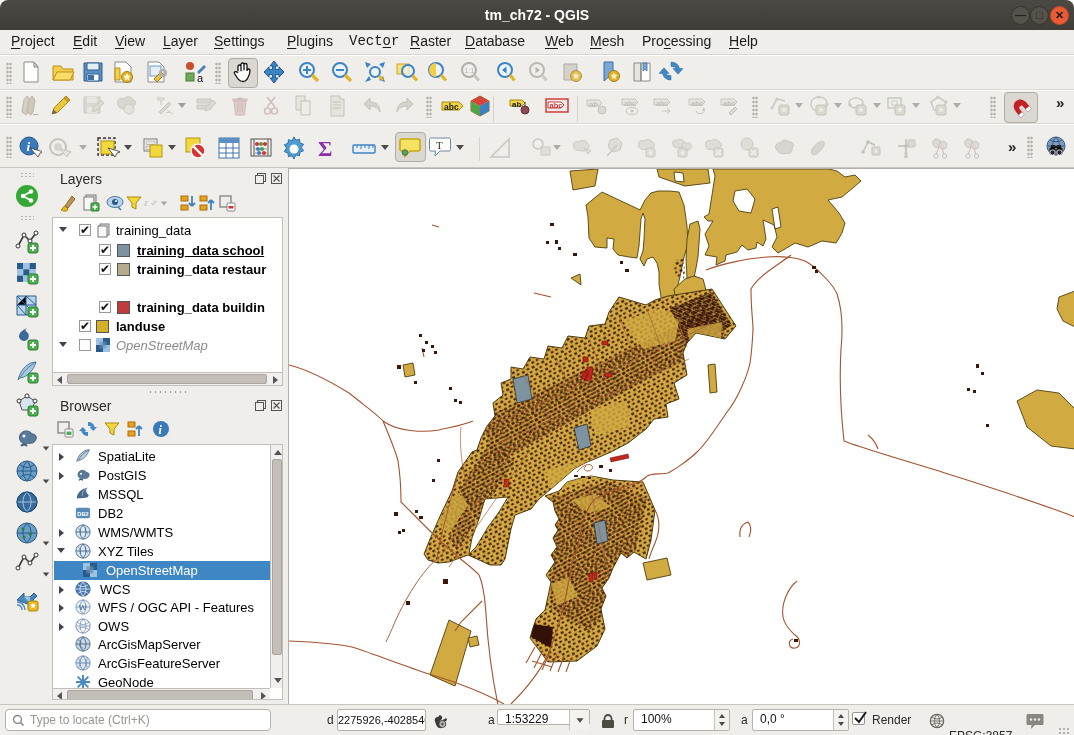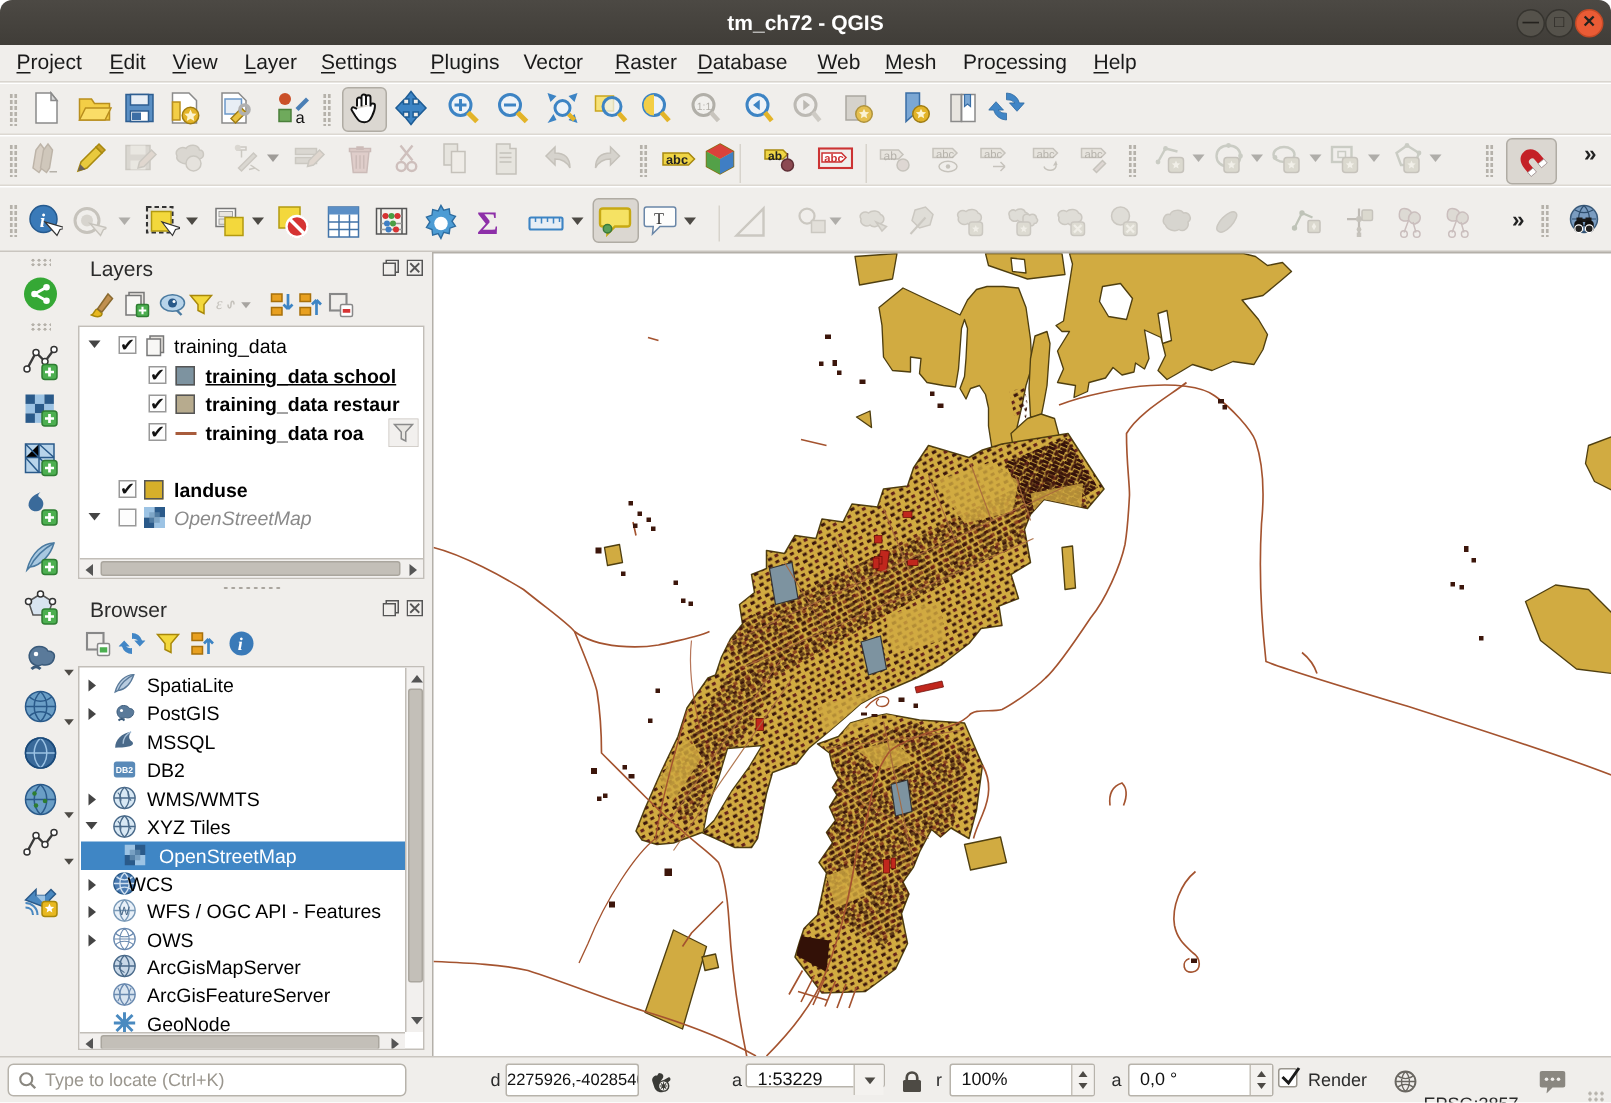--- a/index.html
+++ b/index.html
@@ -50,21 +50,21 @@
       <span>✕</span>
     </div>
 </div>
 <div class="menubar">
  <span style="left:11px;"><u>P</u>roject</span>
  <span style="left:73px;"><u>E</u>dit</span>
  <span style="left:115px;"><u>V</u>iew</span>
  <span style="left:163px;"><u>L</u>ayer</span>
  <span style="left:214px;"><u>S</u>ettings</span>
  <span style="left:287px;"><u>P</u>lugins</span>
- <span style="left:349px;">Vect<u>o</u>r</span>
+ <span style="left:349px;font-family:Liberation Mono, monospace;">Vect<u>o</u>r</span>
  <span style="left:410px;"><u>R</u>aster</span>
  <span style="left:465px;"><u>D</u>atabase</span>
  <span style="left:545px;"><u>W</u>eb</span>
  <span style="left:590px;"><u>M</u>esh</span>
  <span style="left:642px;">Pro<u>c</u>essing</span>
  <span style="left:729px;"><u>H</u>elp</span>
 </div>
 <div class="tb" id="tb1">
 <div class="grip" style="left:6px;top:6px;"></div>
 <svg class="ic" style="left:19px;top:4px;" viewBox="0 0 24 24">
@@ -642,28 +642,24 @@
    <div class="row" style="left:0;top:42px;width:228px;">
           <div class="cb ck" style="left:46px;"></div>
           <div class="sw" style="left:64px;background:#b7ab8e;border:1px solid #555;"></div>
           <span style="position:absolute;left:84px;top:2px;font-weight:bold;">training_data restaur</span>
         </div>
    <div class="row" style="left:0;top:23px;width:228px;">
           <div class="cb ck" style="left:46px;"></div>
           <div class="sw" style="left:64px;background:#7d93a0;border:1px solid #555;"></div>
           <span style="position:absolute;left:84px;top:2px;font-weight:bold;text-decoration:underline;">training_data school</span>
         </div>
-   <div class="row" style="left:0;top:61px;width:228px;">
+   <div class="row" style="left:0;top:80px;width:228px;">
           <div class="cb ck" style="left:46px;"></div>
-          <div style="position:absolute;left:64px;top:9px;width:14px;height:2px;background:#a85c3c;"></div>
-          <span style="position:absolute;left:84px;top:2px;font-weight:bold;">training_data roa</span>
-          <svg style="position:absolute;left:206px;top:0px;width:20px;height:19px;" viewBox="0 0 20 19">
-            <rect x="0" y="0" width="20" height="19" fill="#f2f0ee" stroke="#c8c4be"></rect>
-            <path d="M4 4h12l-4.5 5v6l-3-1.5V9z" fill="#e8e6e2" stroke="#8a8a8a"></path>
-          </svg>
+          <div class="sw" style="left:64px;background:#c03c3c;border:1px solid #555;"></div>
+          <span style="position:absolute;left:84px;top:2px;font-weight:bold;">training_data buildin</span>
         </div>
    <div class="row" style="left:0;top:99px;width:208px;">
           <div class="cb ck" style="left:26px;"></div>
           <div class="sw" style="left:43px;background:#d6af2a;border:1px solid #555;"></div>
           <span style="position:absolute;left:63px;top:2px;font-weight:bold;">landuse</span>
         </div>
    <div class="row" style="left:0;top:118px;width:228px;">
           <div class="exp open" style="left:6px;"></div>
           <div class="cb" style="left:26px;"></div>
           <svg style="position:absolute;left:43px;top:2px;width:14px;height:14px;" viewBox="0 0 14 14">
@@ -771,21 +767,21 @@
             <rect x="3.5" y="3.5" width="7" height="7" fill="#6a92b4" opacity=".7"></rect>
           </svg>
           <span style="position:absolute;left:53px;top:2px;">OpenStreetMap</span>
         </div>
    <div class="row" style="left:0;top:135px;">
           <div class="exp closed" style="left:6px;"></div>
           <svg style="position:absolute;left:22px;top:1px;width:16px;height:16px;" viewBox="0 0 18 18">
             <circle cx="9" cy="9" r="8" fill="#4a7ab0" stroke="#2a5a8a"></circle>
             <path d="M1 9h16M9 1a11 11 0 010 16M9 1a11 11 0 000 16M3 4a9 9 0 0012 0M3 14a9 9 0 0112 0" stroke="#cfe0f0" fill="none"></path>
           </svg>
-          <span style="position:absolute;left:32px;top:2px;">WCS</span>
+          <span style="position:absolute;left:47px;top:2px;">WCS</span>
         </div>
    <div class="row" style="left:0;top:153px;">
           <div class="exp closed" style="left:6px;"></div>
           <svg style="position:absolute;left:22px;top:1px;width:16px;height:16px;" viewBox="0 0 18 18">
             <circle cx="9" cy="9" r="8" fill="#e8f0f8" stroke="#7a9ab8"></circle>
             <path d="M1 9h16M9 1a11 11 0 010 16M9 1a11 11 0 000 16" stroke="#7a9ab8" fill="none"></path>
             <text x="4.5" y="12.5" font-size="9" fill="#4a6a8a">W</text>
           </svg>
           <span style="position:absolute;left:45px;top:2px;">WFS / OGC API - Features</span>
         </div>

